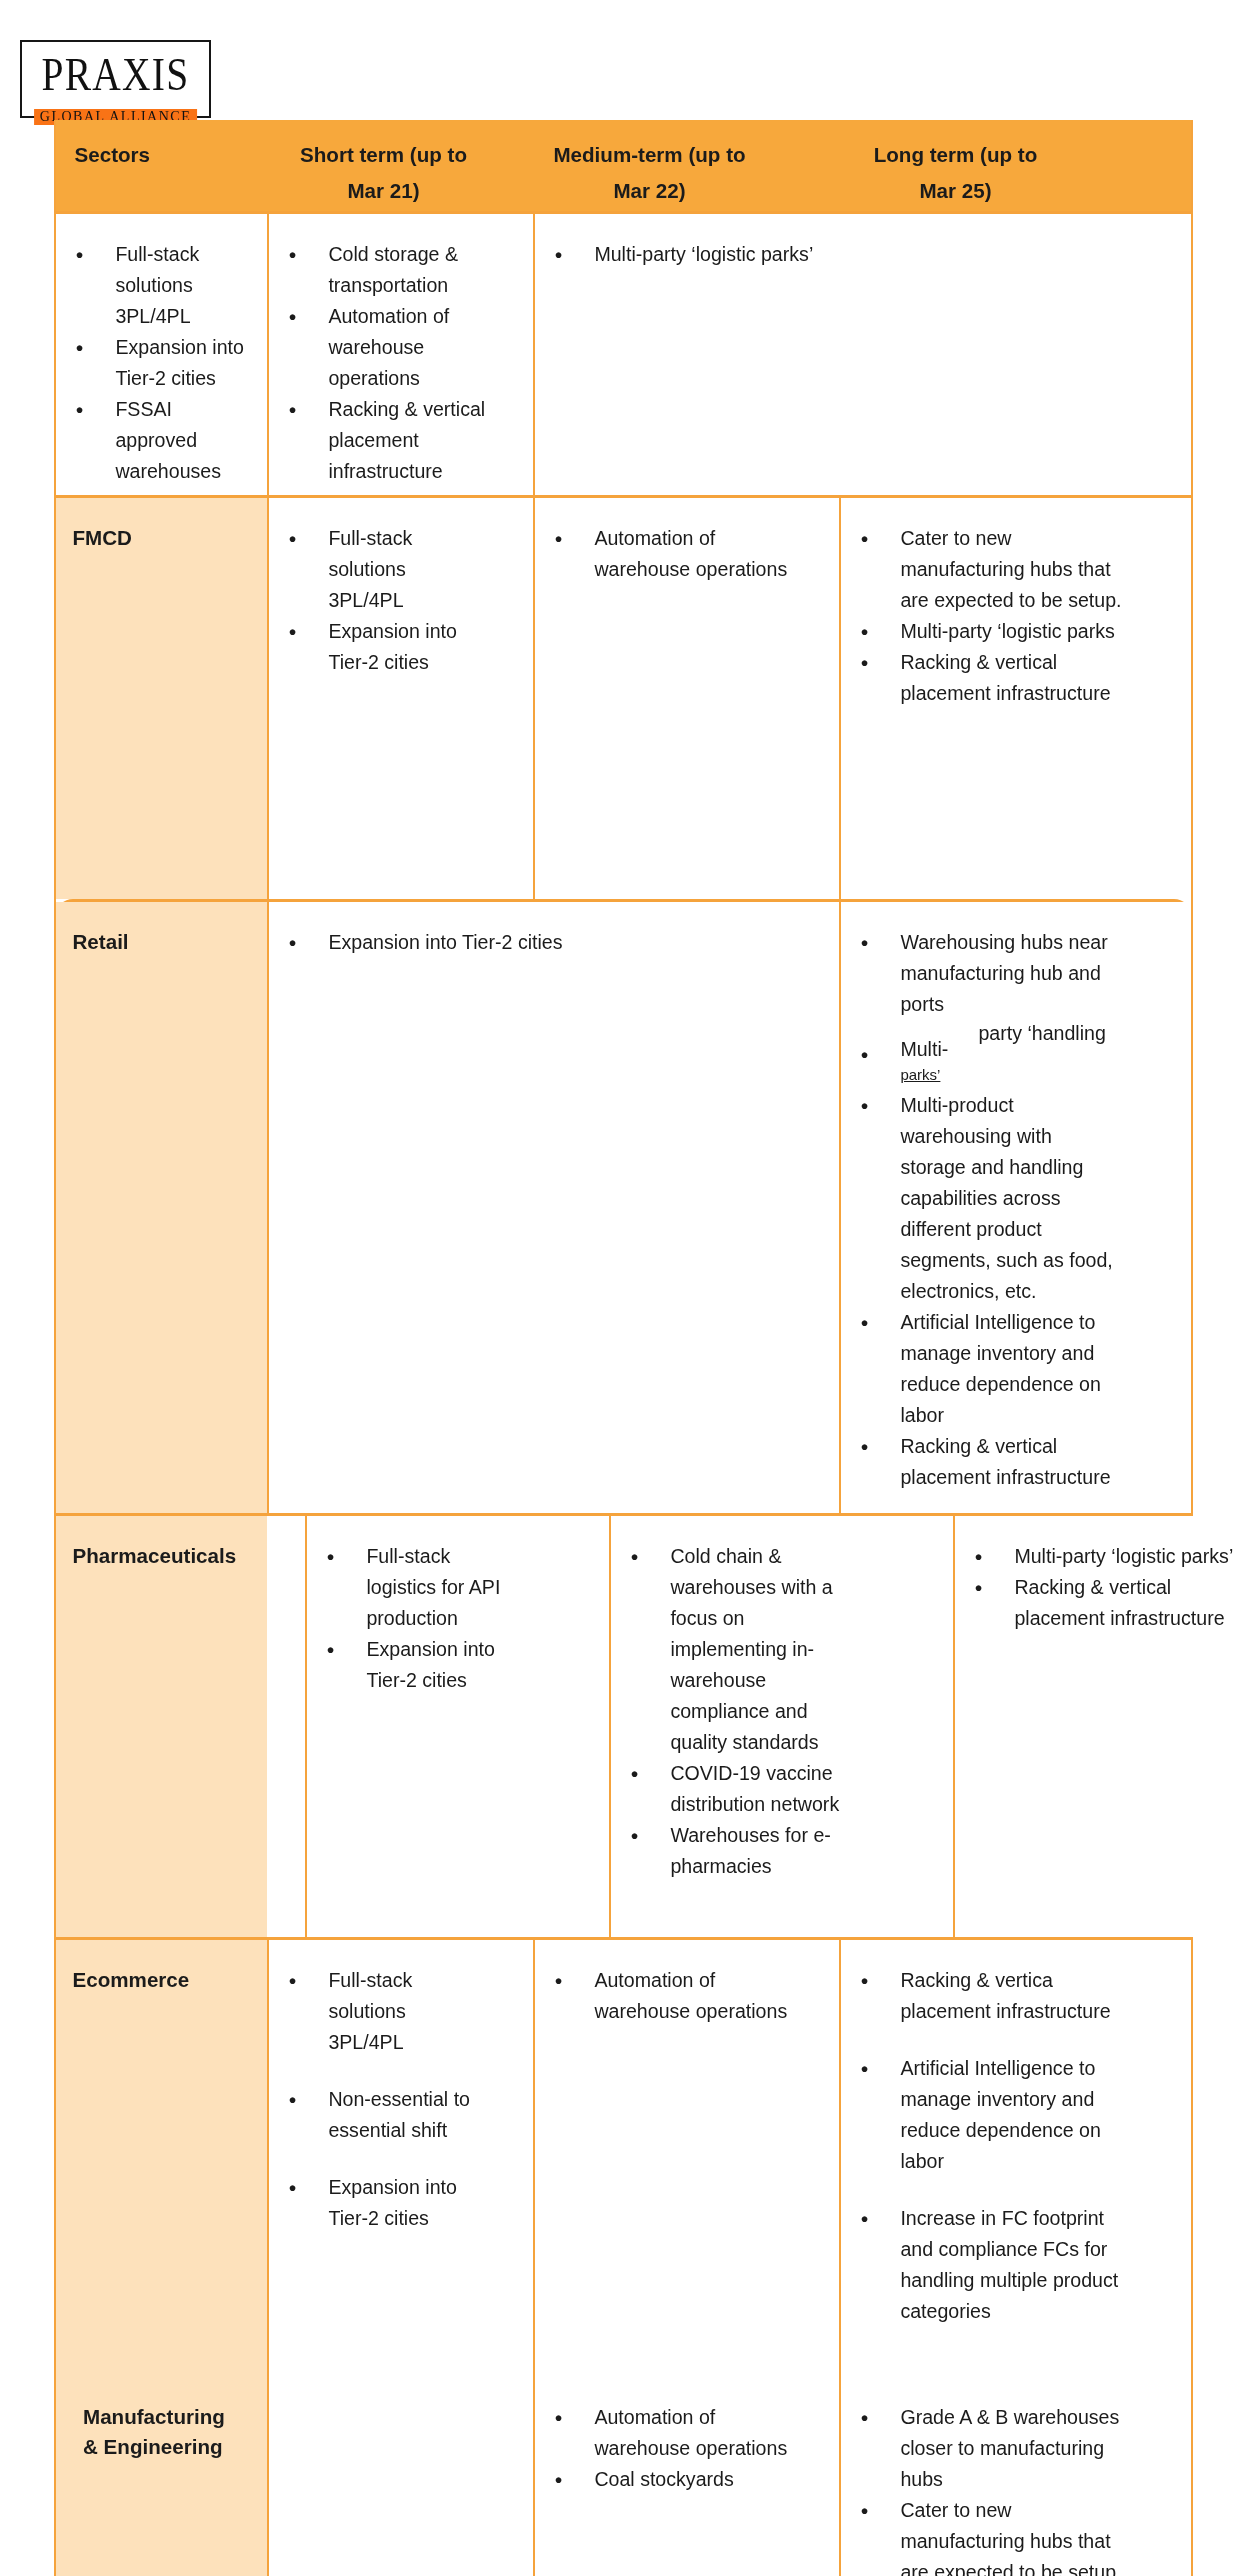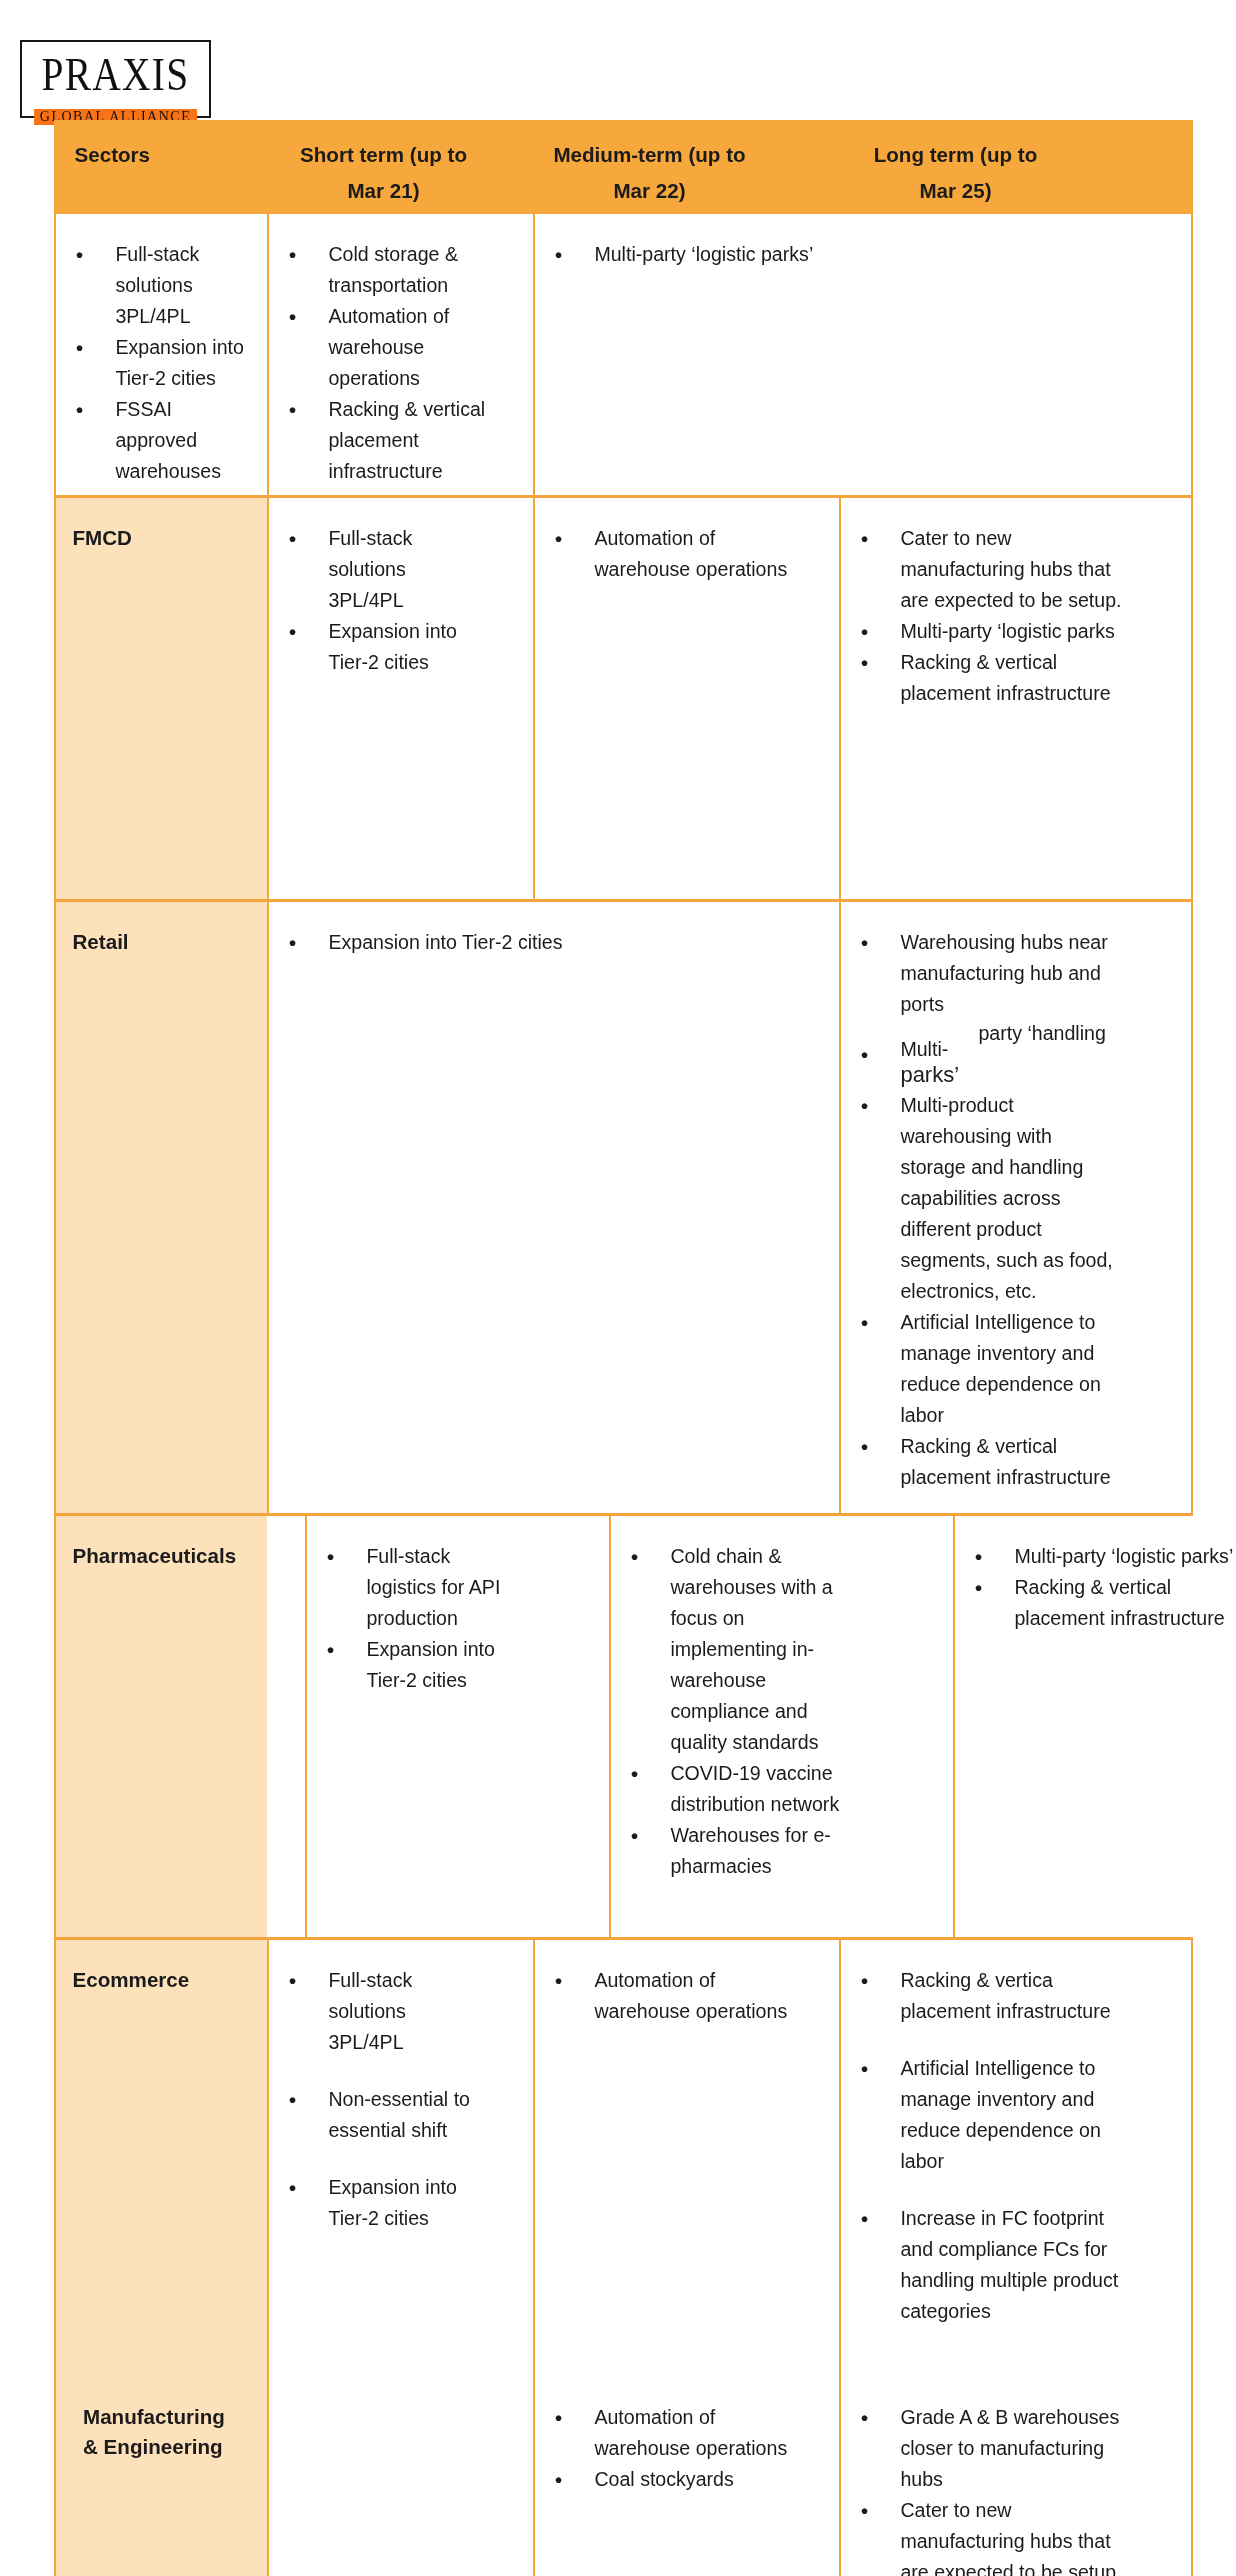--- a/index.html
+++ b/index.html
@@ -56,21 +56,21 @@
     border-left: 2.1px solid #F5A33C;
     border-right: 2.1px solid #F5A33C;
     border-bottom: 3.1px solid #F5A33C;
     box-sizing: border-box;
   }
   .row {
     display: grid;
     grid-template-columns: 211px 266px 306px 352px;
     box-sizing: border-box;
   }
-  .row.merged { grid-template-columns: 211px 572px 352px; }
+  .row.merged { grid-template-columns: 211px 572px 352px; border-radius: 17px; }
   .row + .row { border-top: 3.1px solid #F5A33C; }
 
   .hdr { height: 91px; background: #F7A83C; }
   .hcell {
     padding: 16.5px 13.4px 0 18.5px;
     font-size: 20.6px; font-weight: 700;
     line-height: 36px;
     box-sizing: border-box;
     overflow: hidden;
   }
@@ -122,22 +122,23 @@
     padding-left: 124px;
     font-size: 19.6px;
     line-height: 18.5px;
     position: relative;
     top: 4.1px;
     white-space: nowrap;
   }
   .li.squish { line-height: 21.6px; }
   .cont {
     padding-left: 46px;
-    font-size: 22px;
+    font-size: 15px;
     line-height: 30px;
+    text-decoration: underline;
   }
 
   
   .mfg-label {
     position: absolute;
     top: 462px; left: 27px;
     max-width: 155px;
     font-size: 20.6px; font-weight: 700;
     line-height: 30px;
   }

